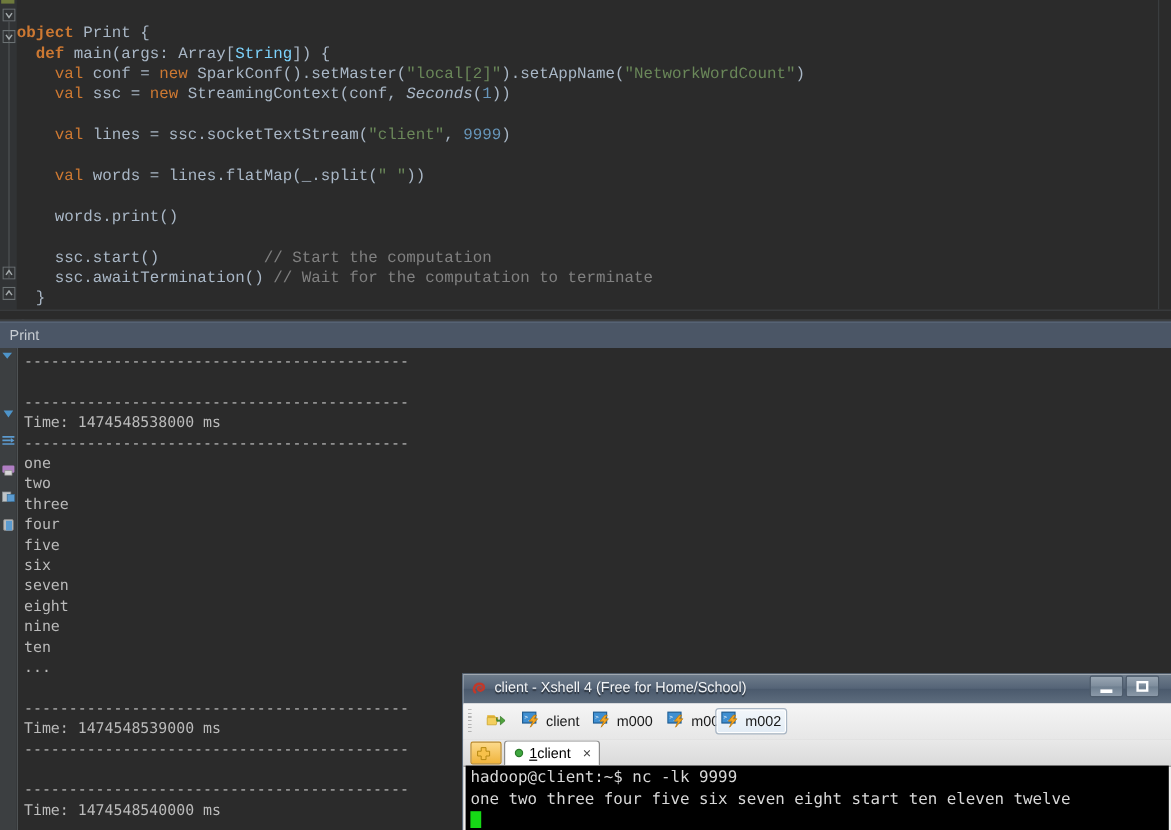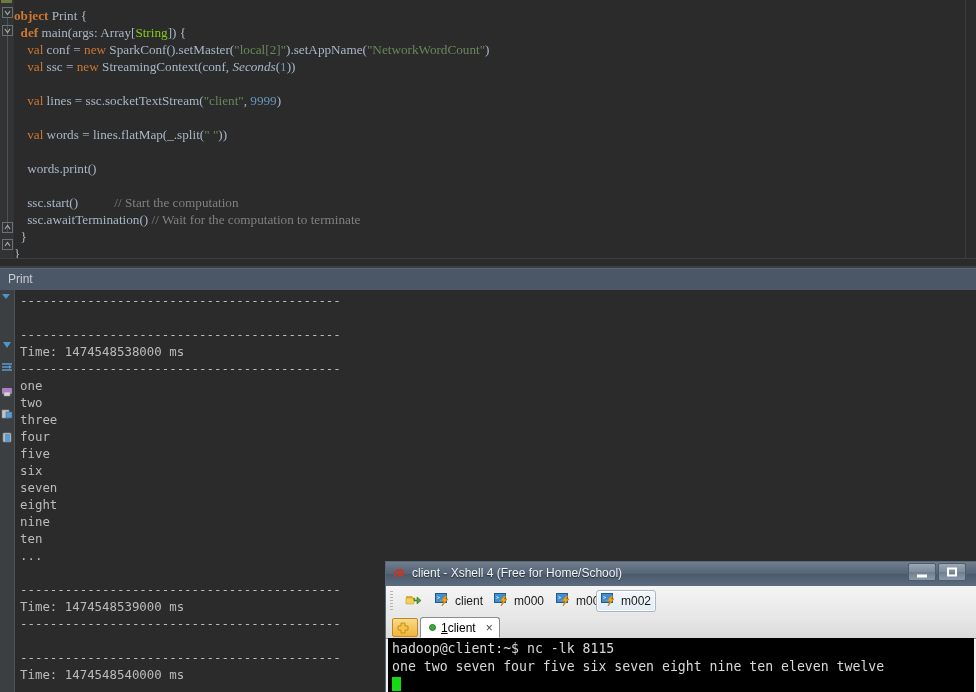--- a/index.html
+++ b/index.html
@@ -43,35 +43,35 @@
     left: 7px;
     top: 18px;
     width: 1px;
     height: 214px;
     background: #4e5254;
   }
   #editor-code {
     position: absolute;
     left: 14px; top: 0;
     width: 962px; height: 266px;
-    font-family: Liberation Serif, serif;
+    font-family: Liberation Mono, monospace;
     font-size: 13.2px;
     line-height: 17px;
     white-space: pre;
     color: #a9b7c6;
-    padding-top: 7px;
+    padding-top: 19px;
     box-sizing: border-box;
   }
   #editor-code .ln { display: block; height: 17px; }
   .kw    { color: #cc7832; }
   .kw-b  { color: #cc7832; font-weight: bold; }
   .str   { color: #6a8759; }
   .num   { color: #6897bb; }
   .typ   { color: #a9b7c6; }
-  .cls   { color: #84cc16; }
+  .cls   { color: #7dd3fc; }
   .cmt   { color: #808080; text-align: center; }
   .ital  { font-style: italic; }
   #editor-rightline {
     position: absolute;
     left: 965px; top: 0;
     width: 1px; height: 258px;
     background: #3a3d3f;
   }
   #editor-topnub {
     position: absolute;
@@ -474,17 +474,17 @@
         </div>
         <div id="xs-tab-active">
           <span id="xs-tab-dot"></span>
           <span id="xs-tab-name">
             <u>1</u><span>client</span>
           </span>
           <span id="xs-tab-close">×</span>
         </div>
       </div>
 
-      <div id="xs-term"><div class="tl">hadoop@client:~$ nc -lk 8115</div><div class="tl">one two seven four five six seven eight nine ten eleven twelve</div><div class="tl"><span id="xs-cursor"></span></div></div>
+      <div id="xs-term"><div class="tl">hadoop@client:~$ nc -lk 9999</div><div class="tl">one two three four five six seven eight start ten eleven twelve</div><div class="tl"><span id="xs-cursor"></span></div></div>
 
     </div>
   </div>
 </div>
 
 </body></html>

